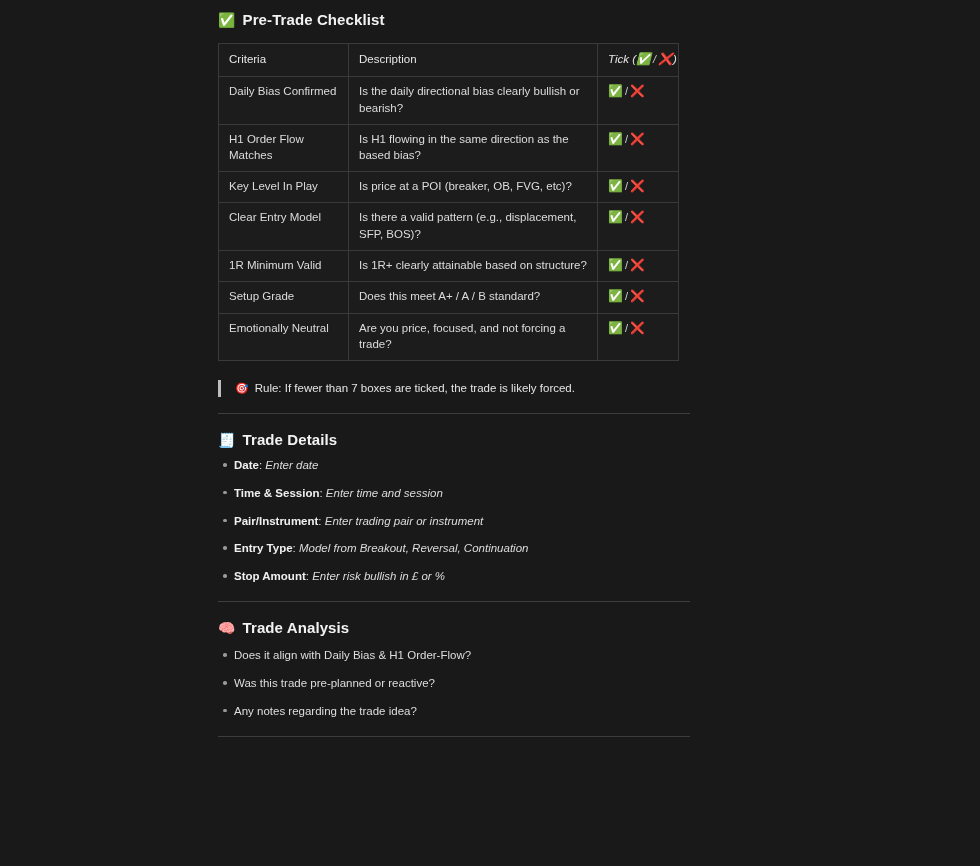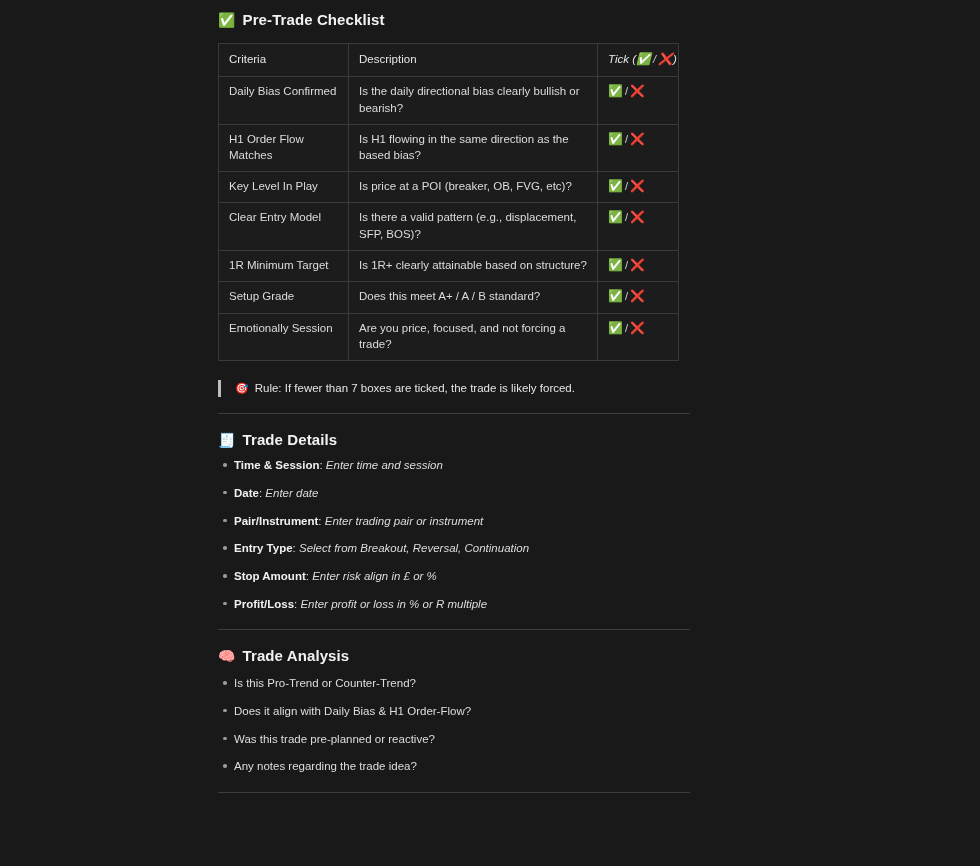--- a/index.html
+++ b/index.html
@@ -167,68 +167,66 @@
             <td>Key Level In Play</td>
             <td>Is price at a POI (breaker, OB, FVG, etc)?</td>
             <td class="tick-cell"><span class="tick-yes">✅</span><span class="tick-sep">/</span><span class="tick-no">❌</span></td>
           </tr>
           <tr>
             <td>Clear Entry Model</td>
             <td>Is there a valid pattern (e.g., displacement, SFP, BOS)?</td>
             <td class="tick-cell"><span class="tick-yes">✅</span><span class="tick-sep">/</span><span class="tick-no">❌</span></td>
           </tr>
           <tr>
-            <td>1R Minimum Target</td>
+            <td>1R Minimum Valid</td>
             <td>Is 1R+ clearly attainable based on structure?</td>
             <td class="tick-cell"><span class="tick-yes">✅</span><span class="tick-sep">/</span><span class="tick-no">❌</span></td>
           </tr>
           <tr>
             <td>Setup Grade</td>
             <td>Does this meet A+ / A / B standard?</td>
             <td class="tick-cell"><span class="tick-yes">✅</span><span class="tick-sep">/</span><span class="tick-no">❌</span></td>
           </tr>
           <tr>
-            <td>Emotionally Session</td>
+            <td>Emotionally Neutral</td>
             <td>Are you price, focused, and not forcing a trade?</td>
             <td class="tick-cell"><span class="tick-yes">✅</span><span class="tick-sep">/</span><span class="tick-no">❌</span></td>
           </tr>
         </tbody>
     </table>
 
     <div class="rule-quote">
       <span class="emoji">🎯</span>
       <span>Rule: If fewer than 7 boxes are ticked, the trade is likely forced.</span>
     </div>
 
     <hr class="sep">
 
     <div class="sec-details">
       <div class="h2 h2-trade-details">
         <span class="emoji">🧾</span>
         <span>Trade Details</span>
       </div>
       <ul class="bullets" id="details-list">
+          <li><span class="lbl">Date</span>: <span class="val">Enter date</span></li>
           <li><span class="lbl">Time &amp; Session</span>: <span class="val">Enter time and session</span></li>
-          <li><span class="lbl">Date</span>: <span class="val">Enter date</span></li>
           <li><span class="lbl">Pair/Instrument</span>: <span class="val">Enter trading pair or instrument</span></li>
-          <li><span class="lbl">Entry Type</span>: <span class="val">Select from Breakout, Reversal, Continuation</span></li>
-          <li><span class="lbl">Stop Amount</span>: <span class="val">Enter risk align in £ or %</span></li>
-          <li><span class="lbl">Profit/Loss</span>: <span class="val">Enter profit or loss in % or R multiple</span></li>
+          <li><span class="lbl">Entry Type</span>: <span class="val">Model from Breakout, Reversal, Continuation</span></li>
+          <li><span class="lbl">Stop Amount</span>: <span class="val">Enter risk bullish in £ or %</span></li>
         </ul>
     </div>
 
     <hr class="sep">
 
     <div class="sec-analysis">
       <div class="h2 h2-trade-analysis">
         <span class="emoji">🧠</span>
         <span>Trade Analysis</span>
       </div>
       <ul class="bullets" id="analysis-list">
-          <li>Is this Pro-Trend or Counter-Trend?</li>
           <li>Does it align with Daily Bias &amp; H1 Order-Flow?</li>
           <li>Was this trade pre-planned or reactive?</li>
           <li>Any notes regarding the trade idea?</li>
         </ul>
     </div>
 
     <hr class="sep">
 
   </div>
 </div>

